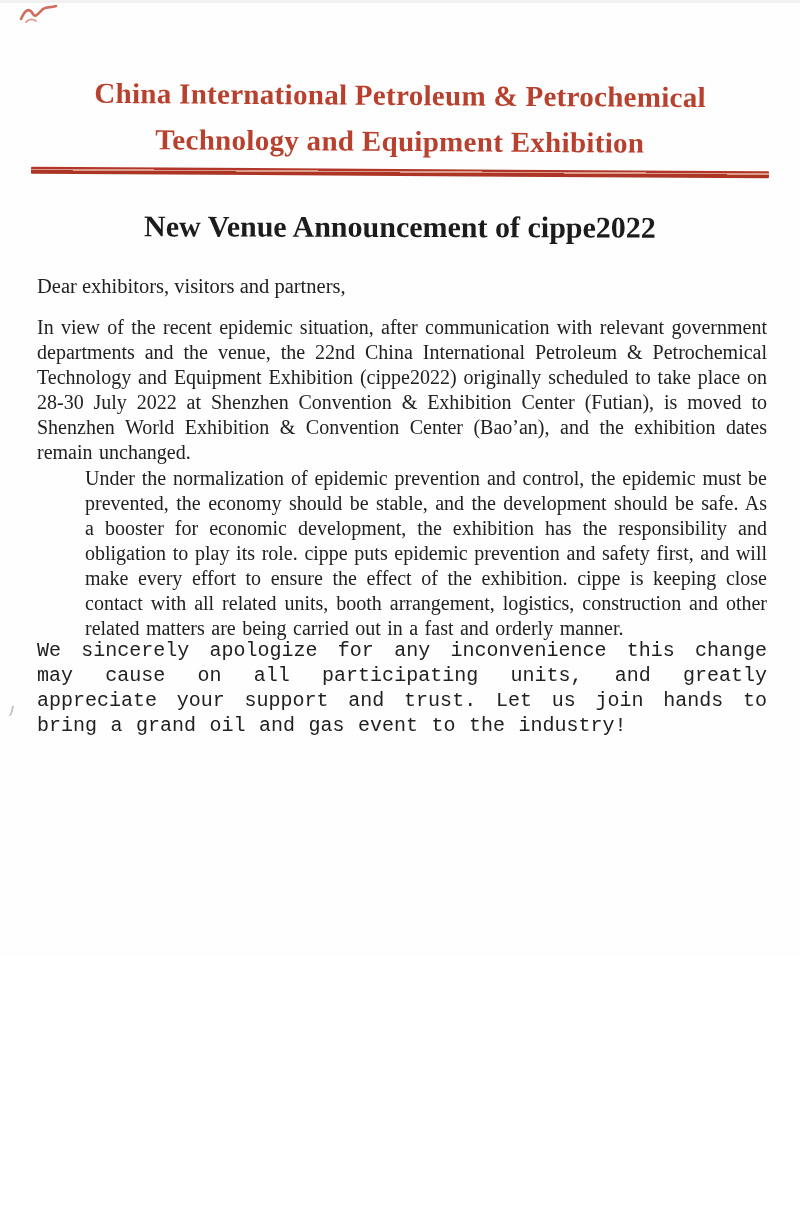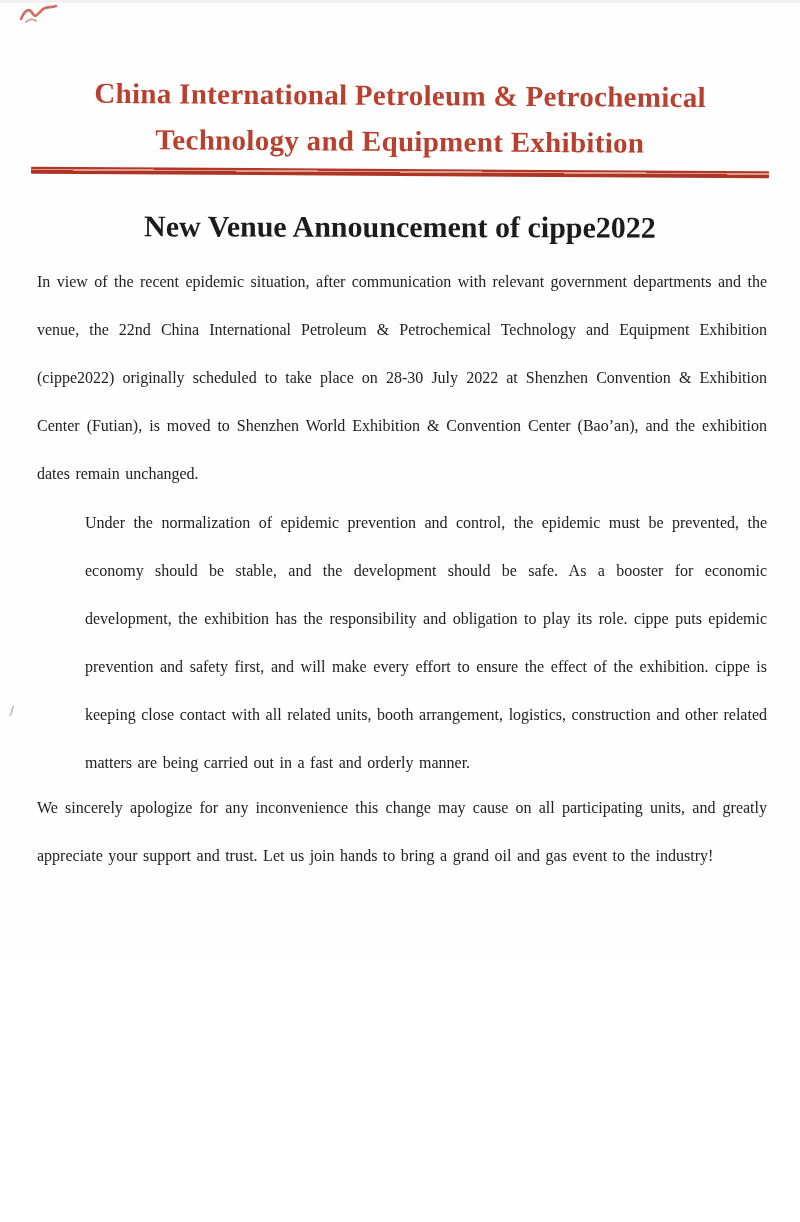--- a/index.html
+++ b/index.html
@@ -41,27 +41,27 @@
     transform:rotate(.15deg);
   }
   .body-text{margin:0 33px 0 37px;}
   .salutation{
     margin:27px 0 0 0;
     font-size:20.5px;
     line-height:30px;
   }
   .par{
     margin:14px 0 0 0;
-    font-size:16px;
-    line-height:48px;
+    font-size:20px;
+    line-height:25px;
     text-align:justify;
     word-spacing:1.5px;
   }
   .par.tight{margin-top:1px;margin-left:48px;}
-  .par.p3{margin-top:-3px;}
+  .par.p3{margin-top:-3px;font-family:Liberation Mono, monospace;}
   .par.p4{margin-top:2px;}
   .signature-line{
     position:absolute;
     right:42px;
     white-space:nowrap;
     color:#252525;
     z-index:3;
   }
   .sig-committee{top:1014px;font-size:21px;transform:rotate(-1.1deg);transform-origin:right center;}
   .sig-company{top:1059px;font-size:21.5px;transform:rotate(-1.1deg);transform-origin:right center;}
@@ -94,20 +94,21 @@
   <div class="header">
     <div>China International Petroleum &amp; Petrochemical</div>
     <div>Technology and Equipment Exhibition</div>
   </div>
 
   <div class="rule"></div>
 
   <div class="doc-title">New Venue Announcement of cippe2022</div>
 
   <div class="body-text">
+    <p class="salutation">Dear exhibitors, visitors and partners,</p>
     <p class="par">In view of the recent epidemic situation, after communication with relevant government departments and the venue, the 22nd China International Petroleum &amp; Petrochemical Technology and Equipment Exhibition (cippe2022) originally scheduled to take place on 28-30 July 2022 at Shenzhen Convention &amp; Exhibition Center (Futian), is moved to Shenzhen World Exhibition &amp; Convention Center (Bao’an), and the exhibition dates remain unchanged.</p>
     <p class="par tight">Under the normalization of epidemic prevention and control, the epidemic must be prevented, the economy should be stable, and the development should be safe. As a booster for economic development, the exhibition has the responsibility and obligation to play its role. cippe puts epidemic prevention and safety first, and will make every effort to ensure the effect of the exhibition. cippe is keeping close contact with all related units, booth arrangement, logistics, construction and other related matters are being carried out in a fast and orderly manner.</p>
     <p class="par p3">We sincerely apologize for any inconvenience this change may cause on all participating units, and greatly appreciate your support and trust. Let us join hands to bring a grand oil and gas event to the industry!</p>
   </div>
 
   <svg class="stamp stamp-left" width="158" height="172" viewBox="0 0 158 172">
     <g stroke="none" fill="none">
       <circle cx="79" cy="86" r="72" stroke="#c73527" stroke-width="4.5"></circle>
       <circle cx="79" cy="86" r="54" stroke="#c73527" stroke-width="3"></circle>
     </g>

